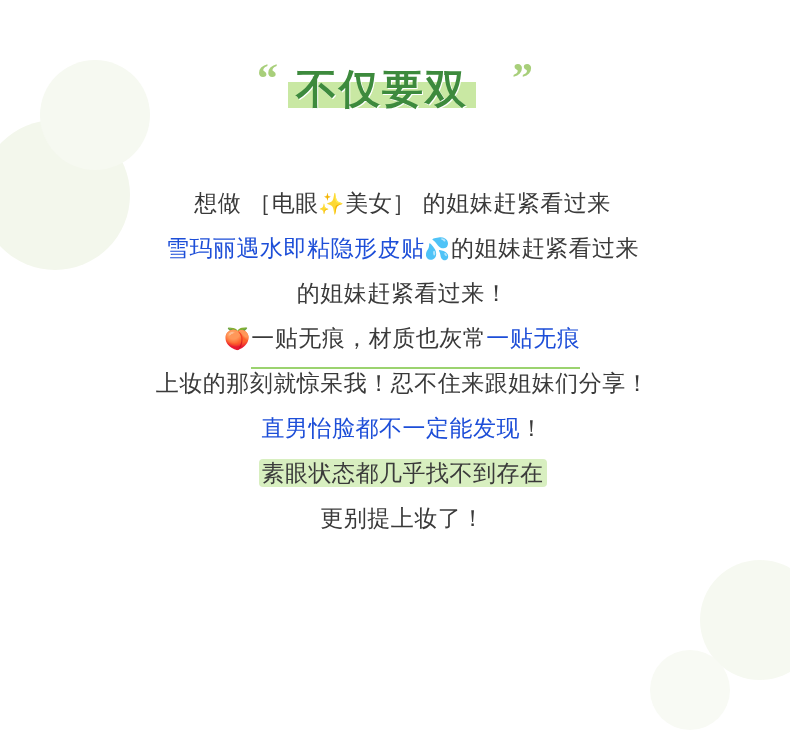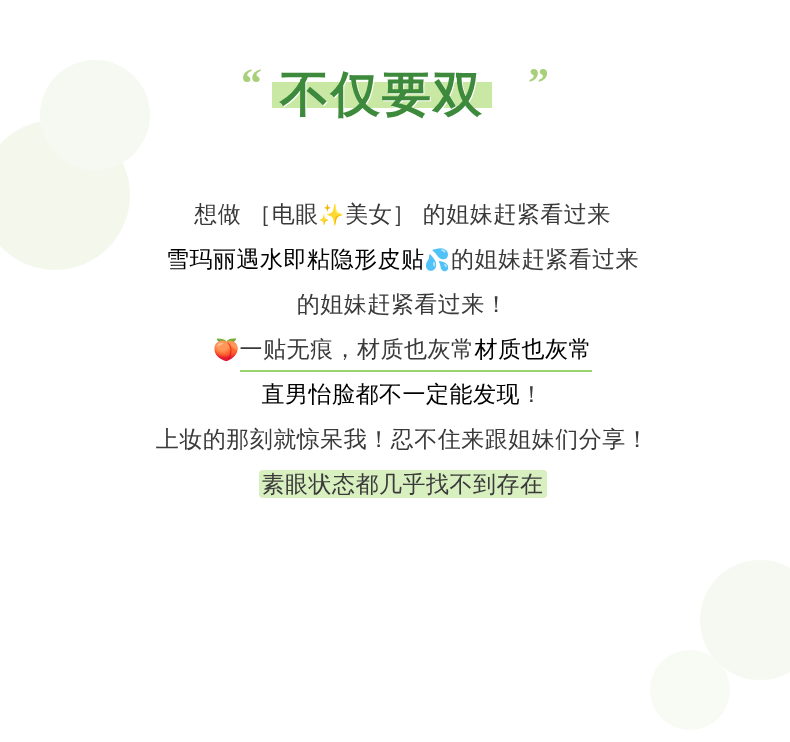--- a/index.html
+++ b/index.html
@@ -48,21 +48,21 @@
   .quote-mark {
     color: #a8cf7a;
     font-size: 42px;
     font-weight: bold;
     line-height: 1;
     position: relative;
     top: -12px;
     font-family: "Liberation Serif", serif;
   }
   .title-text {
-    font-size: 49px;
+    font-size: 41px;
     font-weight: bold;
     color: #3d8a3d;
     letter-spacing: 2px;
     background: linear-gradient(to bottom, #c9e8a3 0%, #c9e8a3 100%);
     background-repeat: no-repeat;
     background-size: 100% 26px;
     background-position: 0 20px;
     padding: 0 8px;
     text-shadow: 1px 1px 0 #ffffff;
     white-space: nowrap;
@@ -76,30 +76,30 @@
   }
   .line {
     font-size: 23px;
     color: #3a3a3a;
     line-height: 45px;
     letter-spacing: 0.5px;
     white-space: nowrap;
     margin-left: 15px;
   }
   .hl-green-text {
-    color: #000000;
+    color: #1d4ed8;
   }
   .mark-green {
     background: #d8efc0;
     padding: 1px 3px;
     border-radius: 4px;
   }
   .underline-green {
     border-bottom: 2px solid #9bd36f;
-    padding-bottom: 8px;
+    padding-bottom: 16px;
   }
   .emoji {
     font-size: 21px;
   }
 </style>
 </head>
 <body>
 
 <div class="page">
 
@@ -125,32 +125,35 @@
 
       <div class="line">
         <span class="hl-green-text">雪玛丽遇水即粘隐形皮贴</span><span class="emoji">💦</span><span>的姐妹赶紧看过来</span>
       </div>
 
       <div class="line">
         <span>的姐妹赶紧看过来！</span>
       </div>
 
       <div class="line">
-        <span class="emoji">🍑</span><span class="underline-green">一贴无痕，材质也灰常</span><span class="underline-green hl-green-text">材质也灰常</span>
+        <span class="emoji">🍑</span><span class="underline-green">一贴无痕，材质也灰常</span><span class="underline-green hl-green-text">一贴无痕</span>
+      </div>
+
+      <div class="line">
+        <span>上妆的那刻就惊呆我！忍不住来跟姐妹们分享！</span>
       </div>
 
       <div class="line">
         <span class="hl-green-text">直男怡脸都不一定能发现</span><span>！</span>
-      </div>
-
-      <div class="line">
-        <span>上妆的那刻就惊呆我！忍不住来跟姐妹们分享！</span>
       </div>
 
 
       <div class="line">
         <span class="mark-green">素眼状态都几乎找不到存在</span>
       </div>
 
+      <div class="line">
+        <span>更别提上妆了！</span>
+      </div>
 
     </div>
   </div>
 </div>
 
 </body></html>

